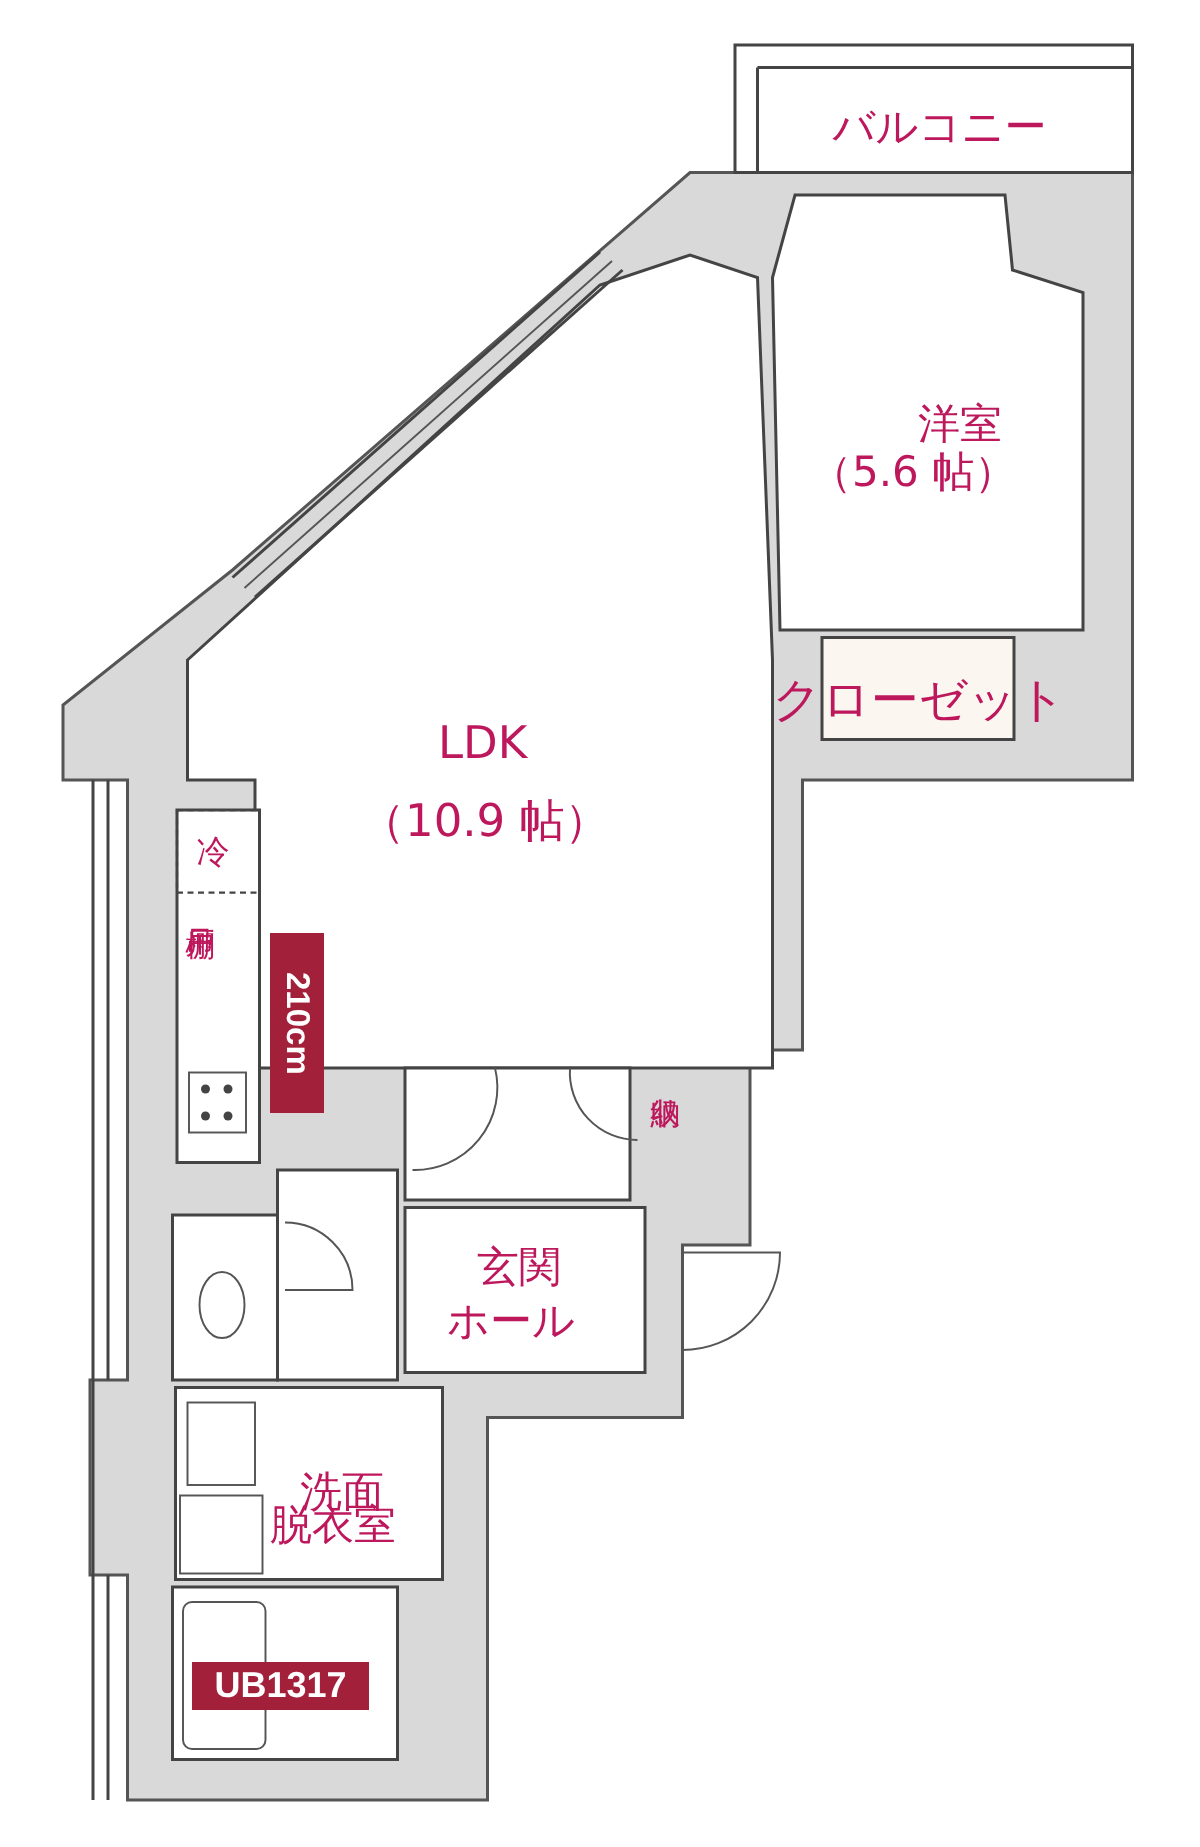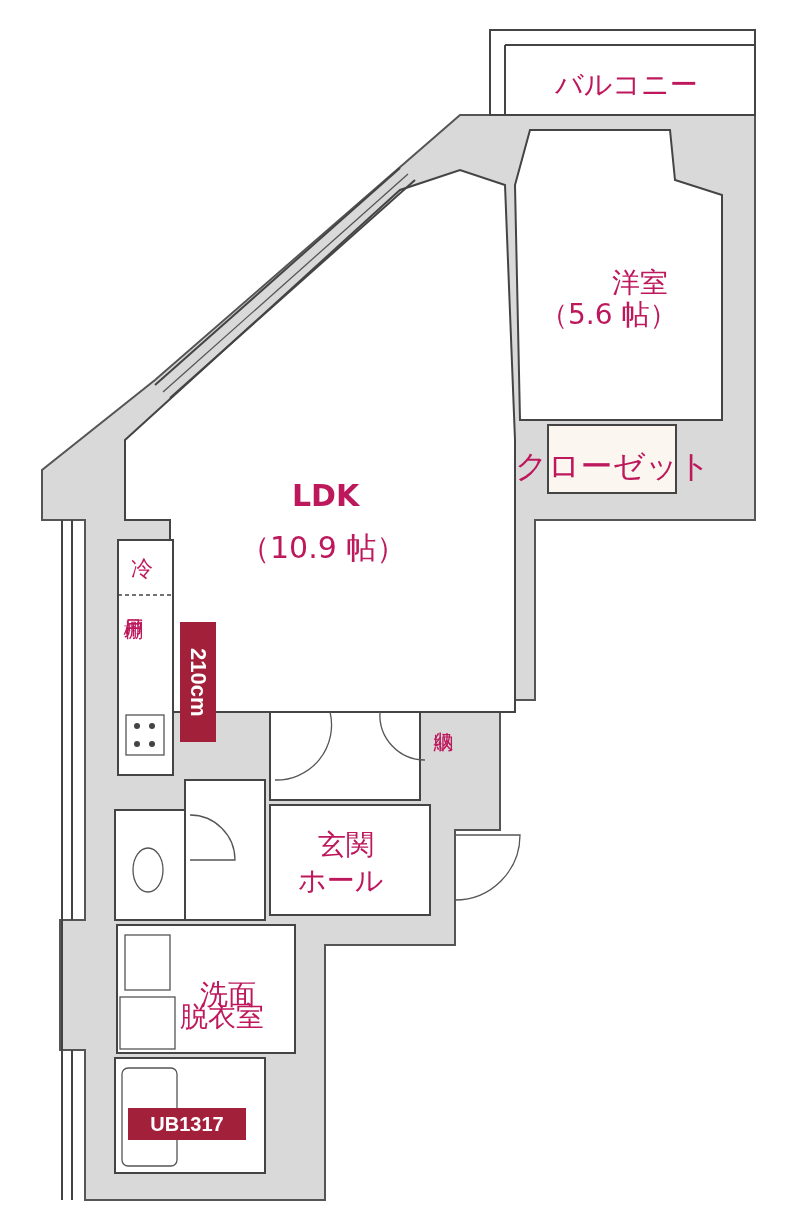--- a/index.html
+++ b/index.html
@@ -68,24 +68,24 @@
 
   <line class="line" x1="62" y1="520" x2="62" y2="1200"></line>
   <line class="line" x1="72" y1="520" x2="72" y2="920"></line>
   <line class="line" x1="72" y1="1050" x2="72" y2="1200"></line>
 </svg>
 
 <div class="lbl mid" style="left:555px;top:68px;">バルコニー</div>
 <div class="lbl mid" style="left:612px;top:250px;margin-top:16px;">洋室</div>
 <div class="lbl mid" style="left:540px;top:298px;">（5.6 帖）</div>
 <div class="lbl small" style="left:515px;top:447px;font-size:32px;">クローゼット</div>
-<div class="lbl big" style="left:292px;top:478px;font-weight:bold;">LDK</div>
+<div class="lbl big" style="left:292px;top:478px;">LDK</div>
 <div class="lbl big" style="left:240px;top:530px;">（10.9 帖）</div>
 <div class="lbl small" style="left:131px;top:556px;font-size:22px;">冷</div>
 <div class="lbl small vert" style="left:122px;top:604px;">吊戸棚</div>
 <div class="lbl small vert" style="left:432px;top:716px;">収納</div>
 <div class="lbl mid" style="left:318px;top:818px;margin-top:10px;">玄関</div>
 <div class="lbl mid" style="left:298px;top:864px;">ホール</div>
 <div class="lbl mid" style="left:200px;top:950px;margin-top:28px;">洗面</div>
 <div class="lbl mid" style="left:180px;top:1000px;">脱衣室</div>
 
 <div class="badge vert" style="left:180px;top:622px;width:36px;height:120px;font-size:22px;text-align:center;line-height:36px;">210cm</div>
-<div class="badge" style="left:128px;top:1108px;width:118px;height:32px;font-size:20px;text-align:center;line-height:32px;">UB1317</div>
+<div class="badge" style="left:128px;top:1108px;width:118px;height:32px;font-size:24px;text-align:center;line-height:32px;">UB1317</div>
 
 </body></html>

